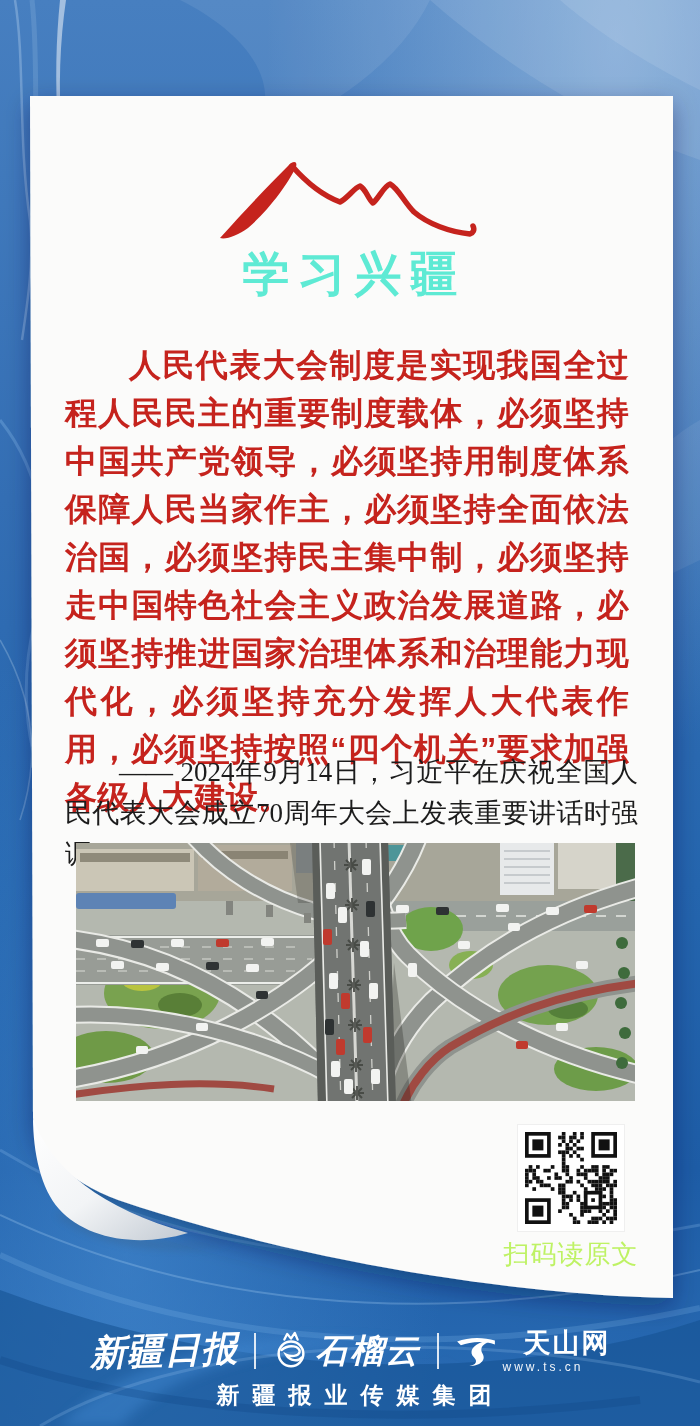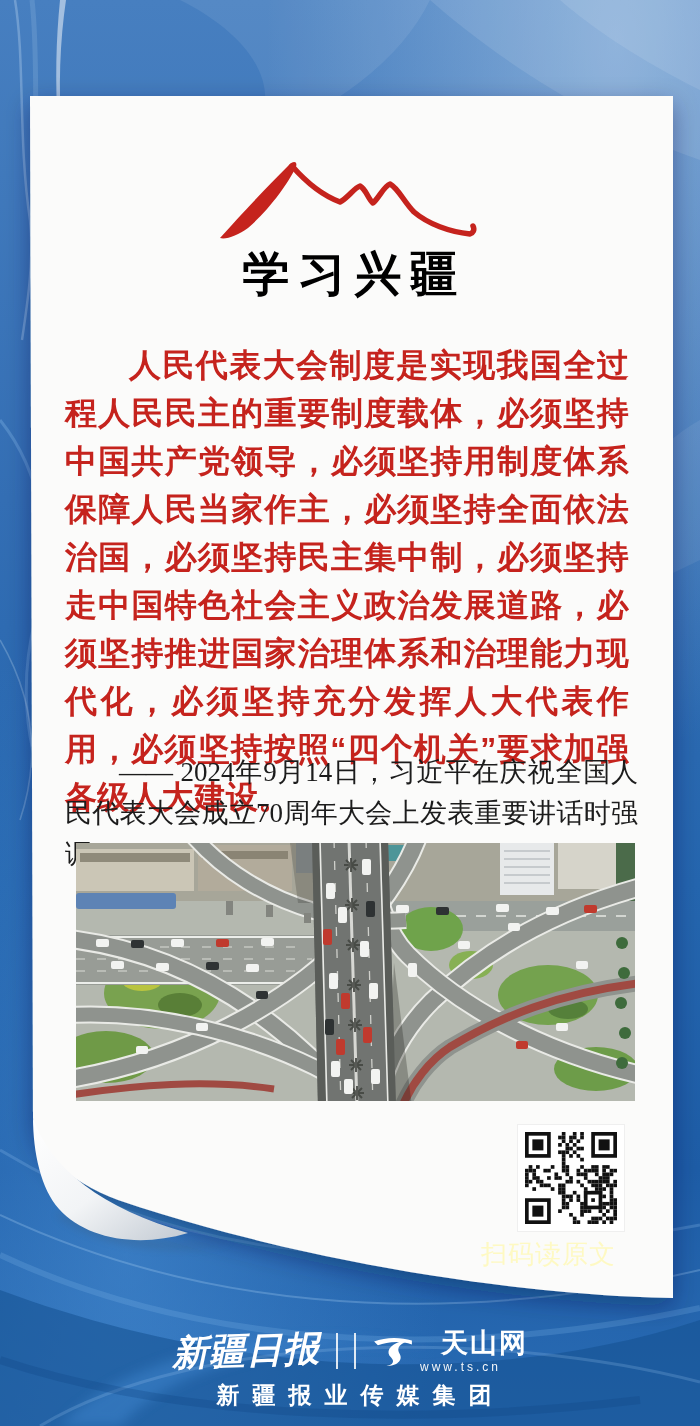--- a/index.html
+++ b/index.html
@@ -15,22 +15,22 @@
   .quote{left:65px;top:341px;width:564px;
     font-weight:700;font-size:32px;line-height:48px;
     text-align:justify;text-indent:2em;letter-spacing:0.2px;}
   
   .attribution{left:65px;top:752px;width:573px;
     font-family:"Liberation Serif",serif;font-size:27px;line-height:41px;
     color:#1c1c1c;text-align:justify;text-indent:54px;}
   
   .qr-box{left:517px;top:1124px;width:108px;height:108px;background:#fff;
     border:1px solid #efefef;box-sizing:border-box;padding:7px;}
-  .qr-label{left:481px;top:1237px;width:180px;text-align:left;
-    font-size:26px;color:#fef9c3;letter-spacing:1px;}
+  .qr-label{left:481px;top:1237px;width:180px;text-align:center;
+    font-size:26px;color:#bef264;letter-spacing:1px;}
   
   .footer-row{left:0;right:0;top:1323px;height:56px;display:flex;
     justify-content:center;align-items:center;gap:16px;color:#fff;}
   .brand-xjdaily{font-family:"Liberation Serif",serif;font-style:italic;
     font-weight:700;font-size:36px;transform:rotate(-2deg);letter-spacing:1px;}
   .brand-pome{display:flex;align-items:center;gap:6px;}
   .brand-pome .t{font-family:"Liberation Serif",serif;font-style:italic;
     font-weight:700;font-size:33px;letter-spacing:2px;}
   .brand-ts{display:flex;align-items:center;gap:6px;}
   .brand-ts .col{display:flex;flex-direction:column;line-height:1;}
@@ -115,21 +115,21 @@
            C41,1189 33,1152 33,1118 Z" fill="url(#curlGrad)"></path>
 </svg>
 
 <svg class="abs" style="left:218px;top:156px" width="264" height="92" viewBox="0 0 264 92">
   <g fill="#c5231d" stroke="none">
     <path d="M2,82 C20,62 45,35 70,10 C74,5 80,4 78,11 C70,28 50,55 30,72 C20,79 8,84 2,82 Z"></path>
   </g>
   <path d="M74,10 C88,26 106,40 122,46 C130,42 136,32 142,30 C148,33 150,43 155,47
            C161,42 166,30 172,28 C180,32 186,46 196,56 C210,68 232,76 252,78 C255,77 257,74 255,70" fill="none" stroke="#c5231d" stroke-width="5.5" stroke-linecap="round" stroke-linejoin="round"></path>
 </svg>
-<div class="abs brand-title" style="color:#000000">学习兴疆</div>
+<div class="abs brand-title" style="color:#5eead4">学习兴疆</div>
 
 <div class="abs quote" style="color:#c5231d">人民代表大会制度是实现我国全过程人民民主的重要制度载体，必须坚持中国共产党领导，必须坚持用制度体系保障人民当家作主，必须坚持全面依法治国，必须坚持民主集中制，必须坚持走中国特色社会主义政治发展道路，必须坚持推进国家治理体系和治理能力现代化，必须坚持充分发挥人大代表作用，必须坚持按照“四个机关”要求加强各级人大建设。</div>
 
 <div class="abs attribution">—— 2024年9月14日，习近平在庆祝全国人民代表大会成立70周年大会上发表重要讲话时强调</div>
 
 <svg class="abs" style="left:76px;top:843px" width="559" height="258" viewBox="0 0 559 258">
   <defs>
       <clipPath id="ph">
         <rect width="559" height="258"></rect>
       </clipPath>
@@ -468,20 +468,28 @@
         <rect x="17" y="17" width="3" height="3" fill="#ffffff"></rect>
         <rect x="18" y="18" width="1" height="1" fill="#111111"></rect>
       </g>
   </svg>
 </div>
 <div class="abs qr-label">扫码读原文</div>
 
 <div class="abs footer-row">
   <span class="brand-xjdaily">新疆日报</span>
   <span class="footer-divider"></span>
+  <span class="brand-pome">
+    <svg width="38" height="40" viewBox="0 0 40 42">
+      <path d="M13,9 L16,3 L20,8 L24,2 L27,9" fill="none" stroke="#ffffff" stroke-width="2.4" stroke-linecap="round" stroke-linejoin="round"></path>
+      <circle cx="20" cy="24" r="13" fill="none" stroke="#ffffff" stroke-width="2.6"></circle>
+      <path d="M10,20 C18,13 30,16 29,22 C28,27 19,27 15,25 C19,32 28,32 31,28" fill="none" stroke="#ffffff" stroke-width="2.6" stroke-linecap="round"></path>
+    </svg>
+    <span class="t">石榴云</span>
+  </span>
   <span class="footer-divider"></span>
   <span class="brand-ts">
     <svg width="42" height="34" viewBox="0 0 44 36">
       <path d="M2,8 C14,3 30,3 42,7 L42,11 C30,7 16,8 6,12 Z" fill="#ffffff"></path>
       <path d="M30,8 C18,12 14,19 20,25 C24,29 22,33 15,34 C26,34 33,28 29,21 C26,16 28,11 35,9 Z" fill="#ffffff"></path>
     </svg>
     <span class="col">
       <span class="t">天山网</span>
       <span class="u">www.ts.cn</span>
     </span>

